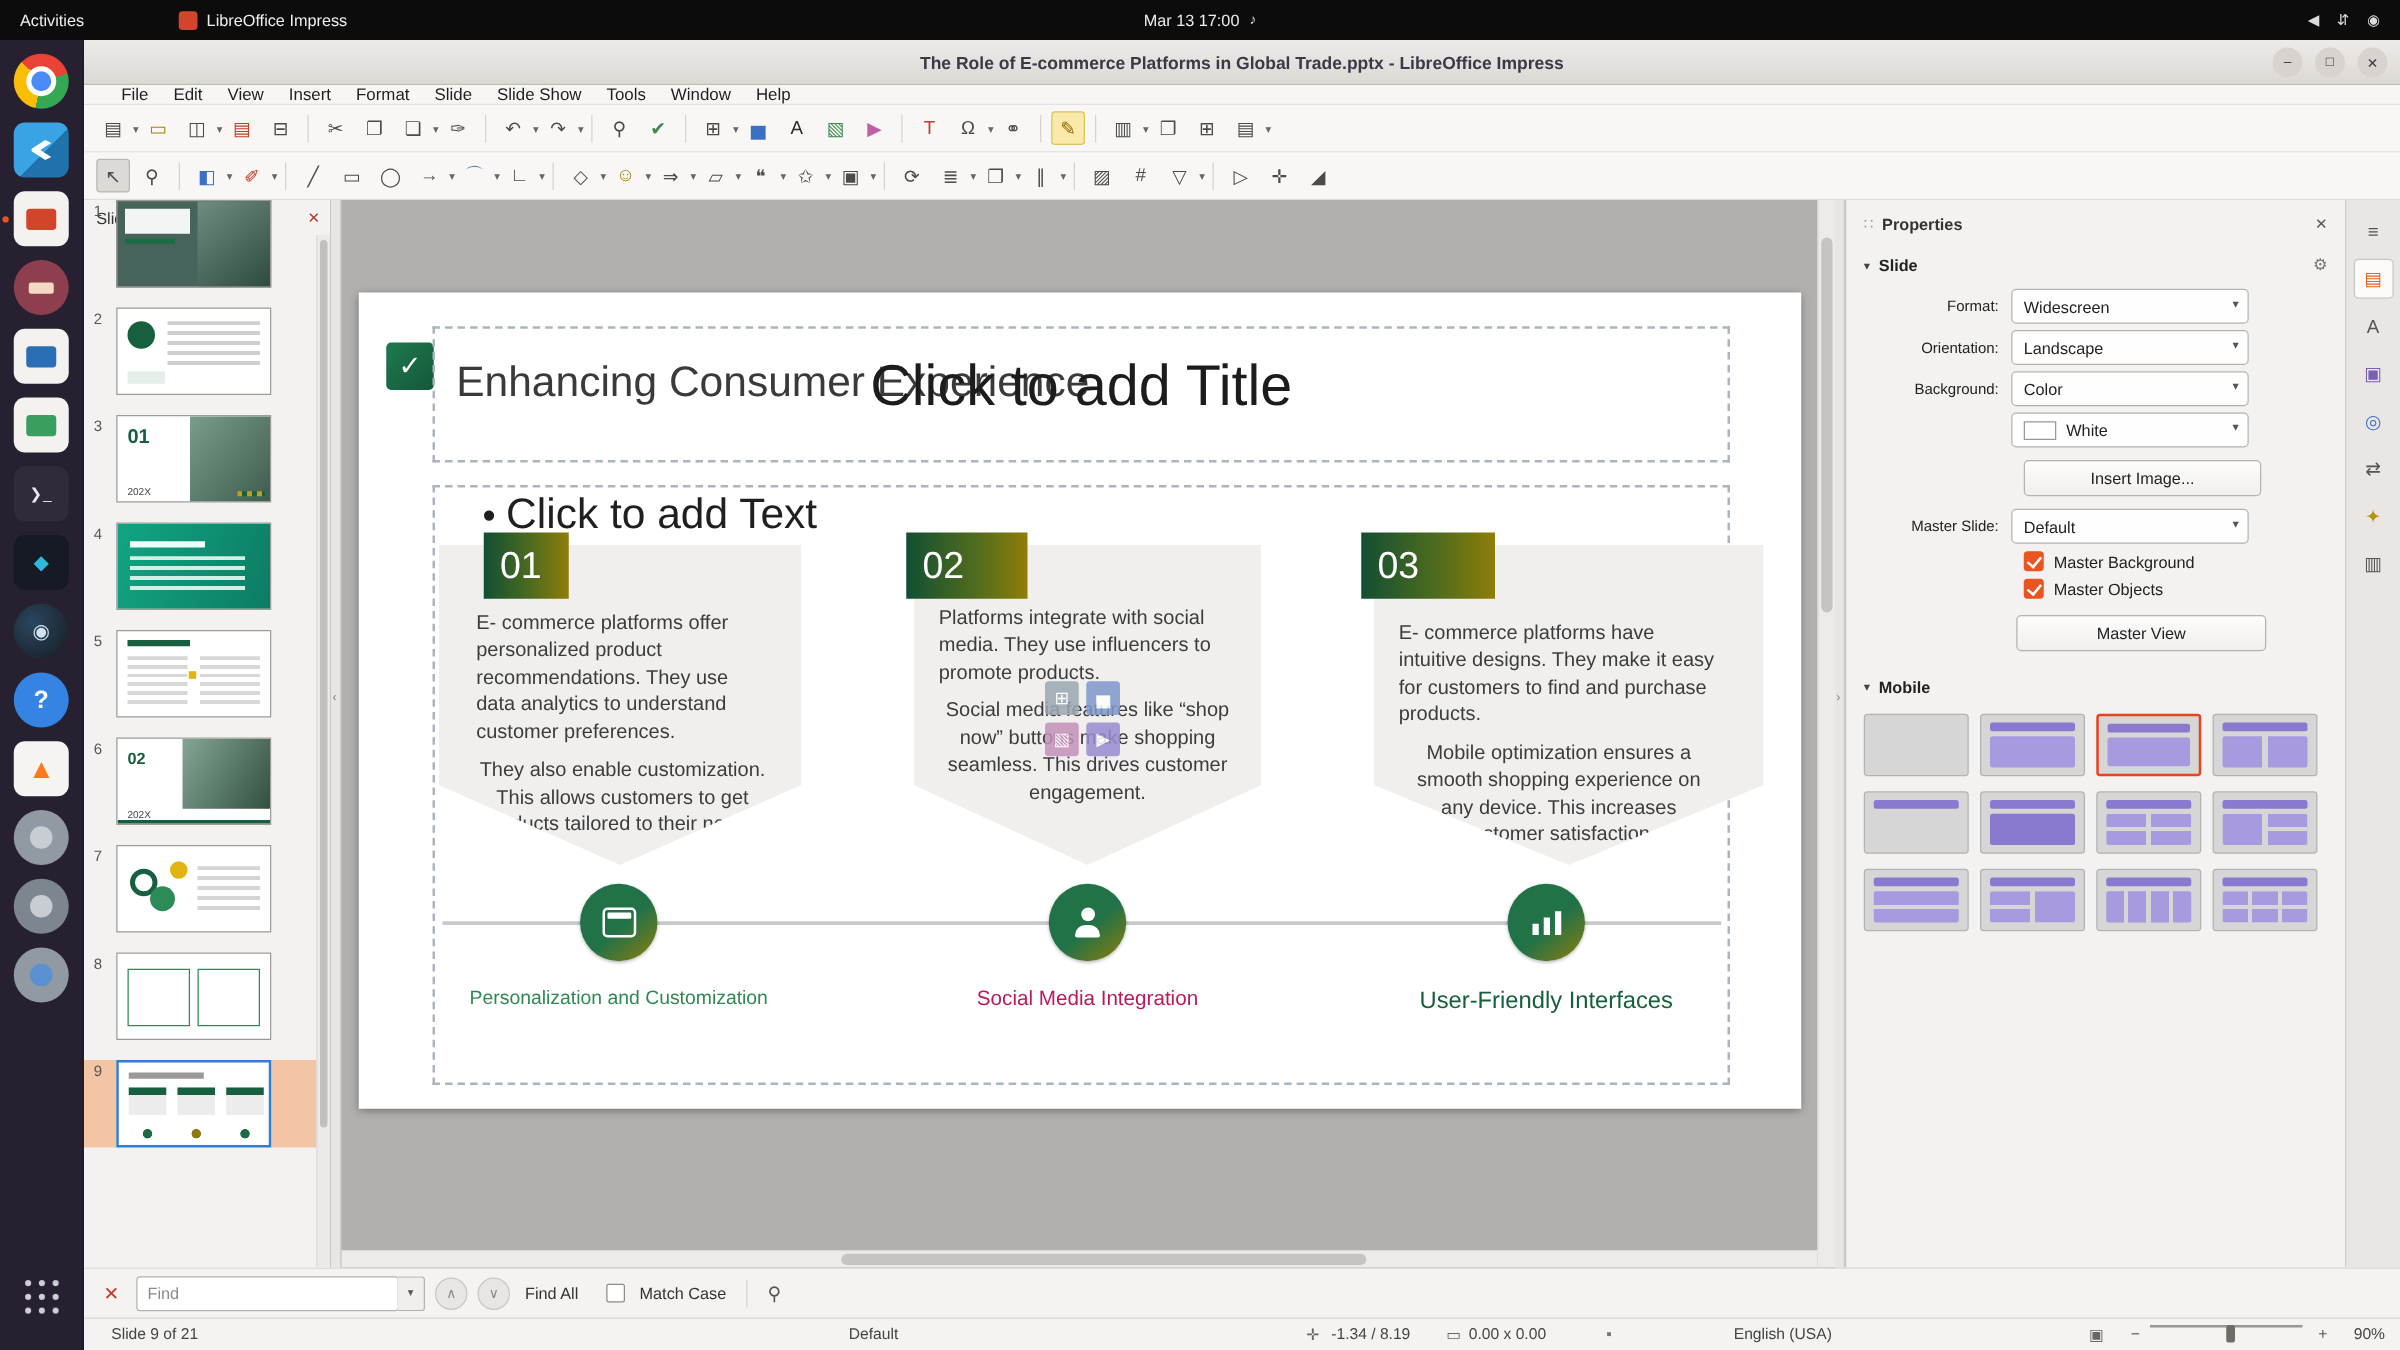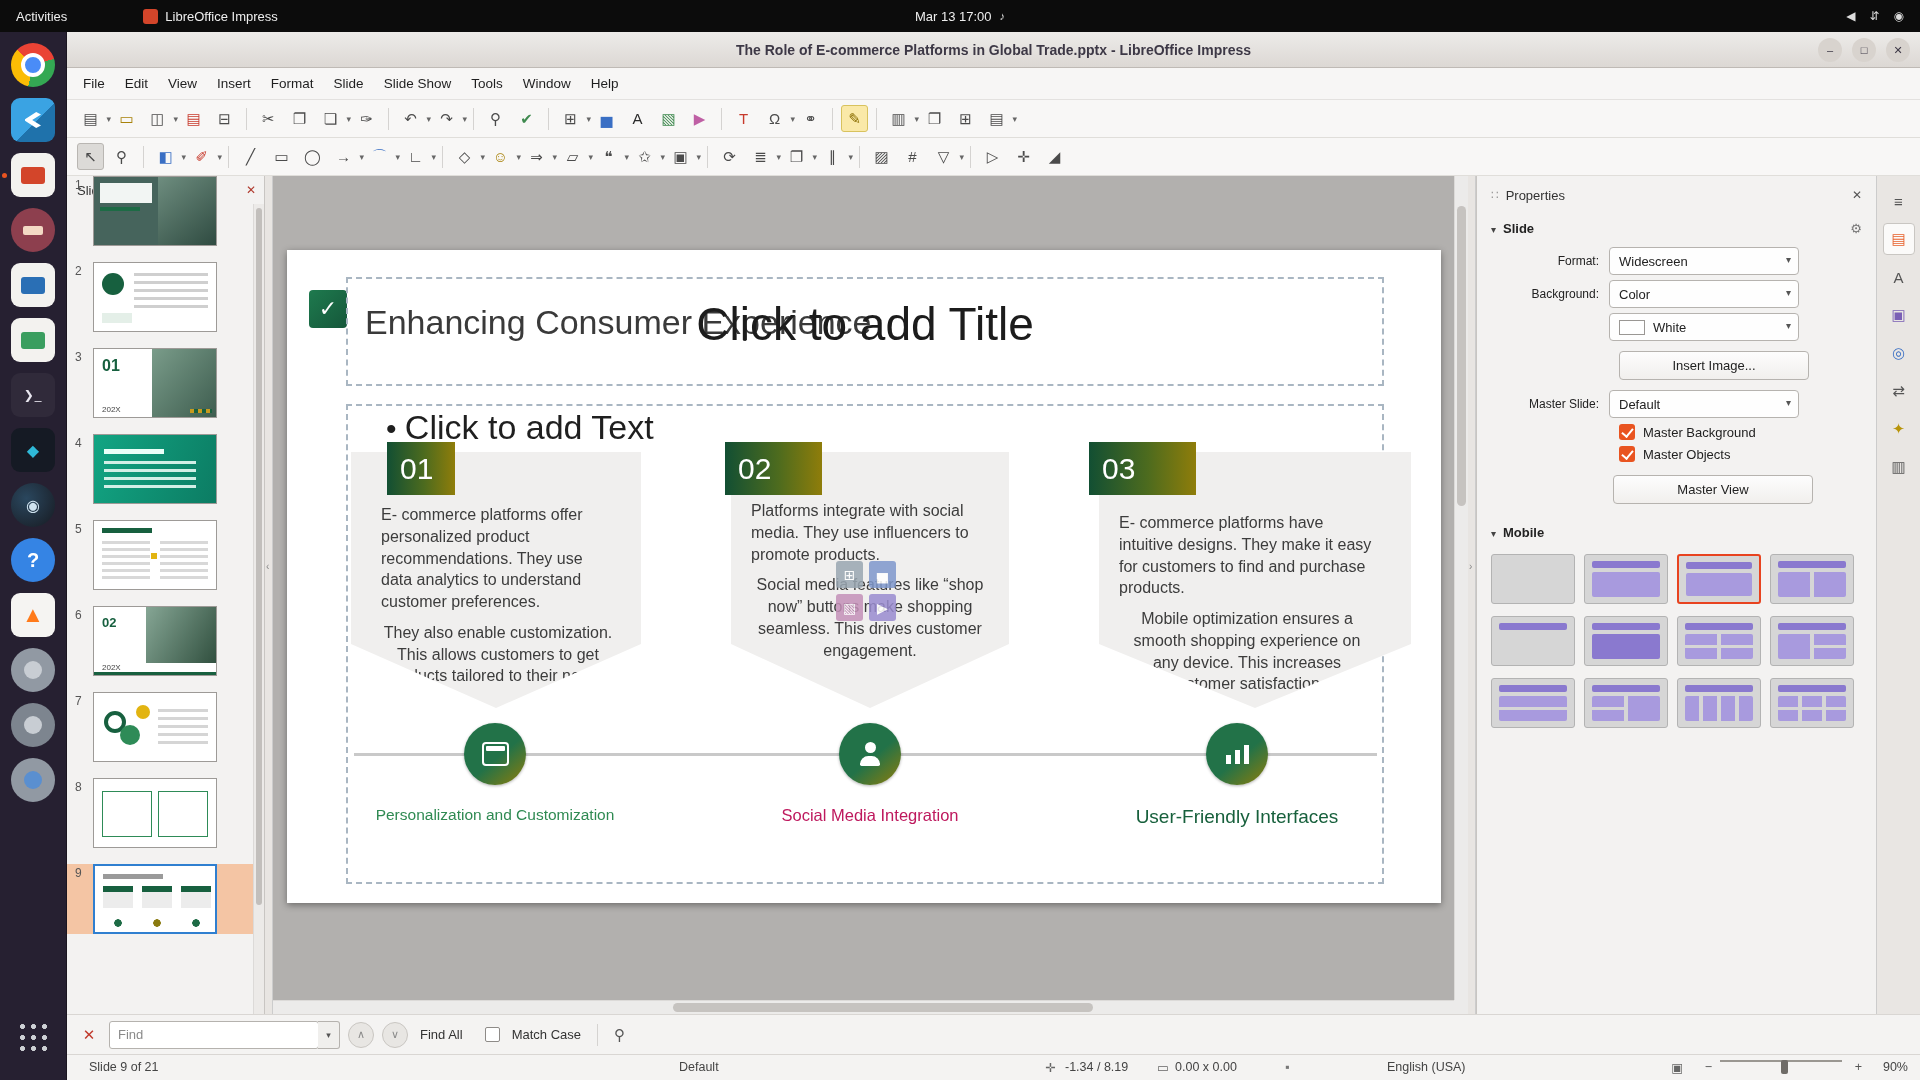--- a/index.html
+++ b/index.html
@@ -58,21 +58,21 @@
   #titlebar{height:36px;background:linear-gradient(#edebe9,#dcd8d4);border-bottom:1px solid #bfbab5;
     position:relative;display:flex;align-items:center;justify-content:center}
   #titlebar .wtitle{font-size:14px;font-weight:bold;color:#3d3846}
   #titlebar .wbtns{position:absolute;right:10px;top:6px;display:flex}
   .wbtn{width:24px;height:24px;border-radius:50%;background:#d8d3ce;margin-left:10px;display:flex;
     align-items:center;justify-content:center;font-size:11px;color:#3d3846}
   .wbtn.min::before{content:"–"}
   .wbtn.max::before{content:"□"}
   .wbtn.cls::before{content:"✕"}
 
-  #menubar{height:32px;background:#f7f6f5;border-bottom:1px solid #e3e1df;display:flex;align-items:center;padding-left:6px}
+  #menubar{height:16px;background:#f7f6f5;border-bottom:1px solid #e3e1df;display:flex;align-items:center;padding-left:20px}
   .menu-item{padding:0 10px;font-size:13.5px;color:#1f1f1f;height:100%;display:flex;align-items:center}
 
   .toolbar{height:38px;background:#f8f7f6;border-bottom:1px solid #e0deda;display:flex;align-items:center;padding-left:8px}
   .tbi{width:27px;height:27px;display:flex;align-items:center;justify-content:center;font-size:15px;
     color:#4b4b4b;border-radius:3px;margin:0 2px;position:relative}
   .tbi.dd{margin-right:7px}
   .tbi.dd::after{content:"▾";position:absolute;right:-7px;top:9px;font-size:9px;color:#666}
   .sep{width:1px;height:22px;background:#d5d3d1;margin:0 6px;display:inline-block}
   .c-red{color:#c73a2c}.c-blue{color:#3a6fc4}.c-green{color:#3f8a4f}.c-pink{color:#bf5fa4}
   .c-gold{color:#a8820a}.c-dark{color:#2b2b2b}
@@ -189,21 +189,21 @@
   .wscroll-v{position:absolute;right:0;top:0;width:14px;bottom:14px;background:#ecebea;border-left:1px solid #dcdad8}
   .wscroll-v .th{position:absolute;left:2px;right:2px;top:30px;height:300px;background:#c6c3c0;border-radius:5px}
   .wscroll-h{position:absolute;left:0;right:14px;bottom:0;height:14px;background:#ecebea;border-top:1px solid #dcdad8}
   .wscroll-h .th{position:absolute;top:2px;bottom:2px;left:400px;width:420px;background:#c6c3c0;border-radius:5px}
   .wcorner{position:absolute;right:0;bottom:0;width:14px;height:14px;background:#ecebea}
 
   
   #props{width:400px;background:#f3f2f1;border-left:1px solid #c8c5c2;padding:4px 14px;overflow:hidden}
   .phead{height:30px;display:flex;align-items:center}
   .grip{color:#999;font-size:12px;letter-spacing:-1px}
-  .ptitle{font-size:13px;font-weight:normal;color:#333;margin-left:8px}
+  .ptitle{font-size:13px;font-weight:bold;color:#333;margin-left:8px}
   .pclose{margin-left:auto;color:#555;font-size:12px}
   .pclose::before{content:"✕"}
   .psect{display:flex;align-items:center;height:28px;margin-top:4px}
   .psect .chev::before{content:"▾";font-size:10px;color:#444;margin-right:7px}
   .psect-t{font-size:13px;font-weight:bold;color:#222}
   .psett{margin-left:auto;color:#777;font-size:13px}
   .psett::before{content:"⚙"}
   .prow{display:flex;margin:5px 0}
   .plabel{width:118px;text-align:right;padding-right:10px;font-size:12px;color:#222;line-height:28px}
   .pdd{width:190px;height:28px;background:#fefefe;border:1px solid #b6b3af;border-radius:4px;
@@ -587,20 +587,26 @@
           <span class="psett"></span>
         </div>
 
         <div class="prow">
           <span class="plabel">Format:</span>
           <div class="pdd">
               <span>Widescreen</span>
             </div>
         </div>
         <div class="prow">
+          <span class="plabel">Orientation:</span>
+          <div class="pdd">
+              <span>Landscape</span>
+            </div>
+        </div>
+        <div class="prow">
           <span class="plabel">Background:</span>
           <div class="pdd">
               <span>Color</span>
             </div>
         </div>
         <div class="prow">
           <span class="plabel"></span>
           <div class="pdd">
             <i class="swatch"></i>
             <span>White</span>

